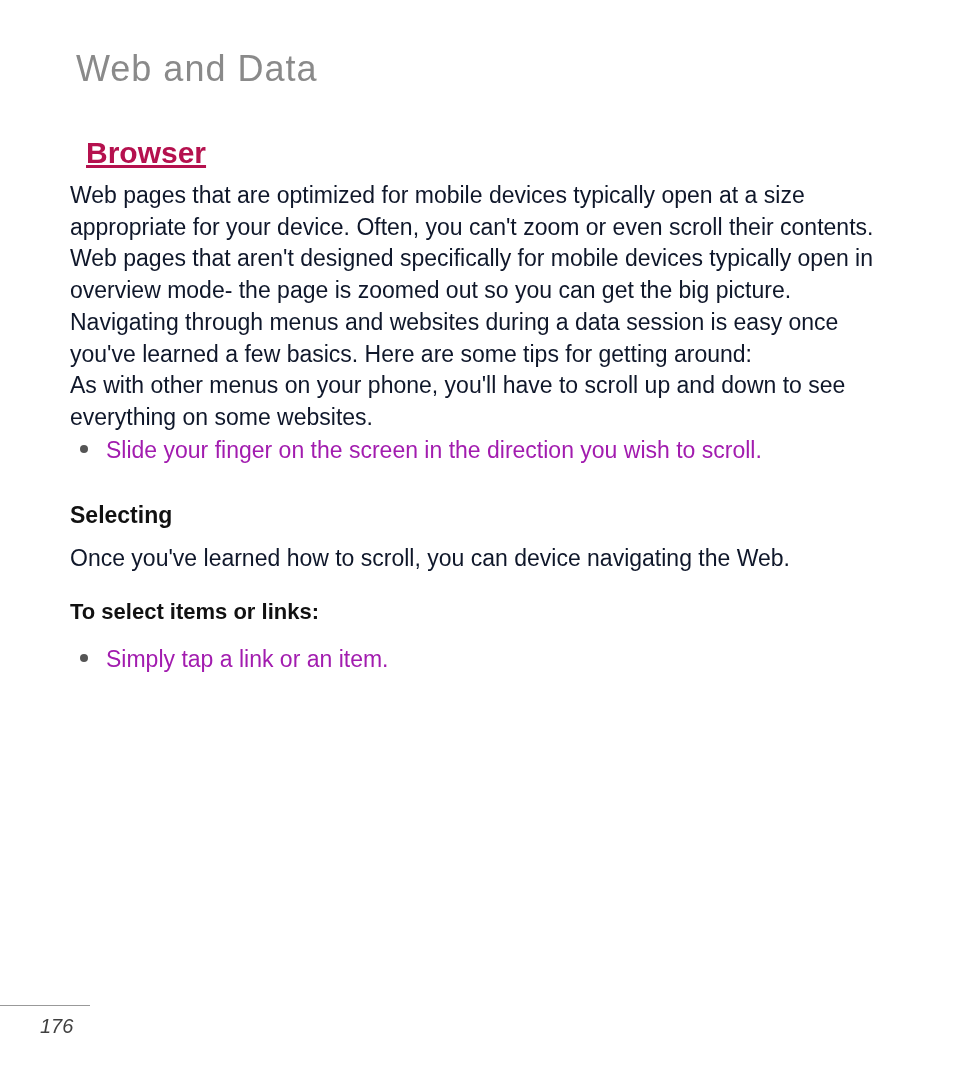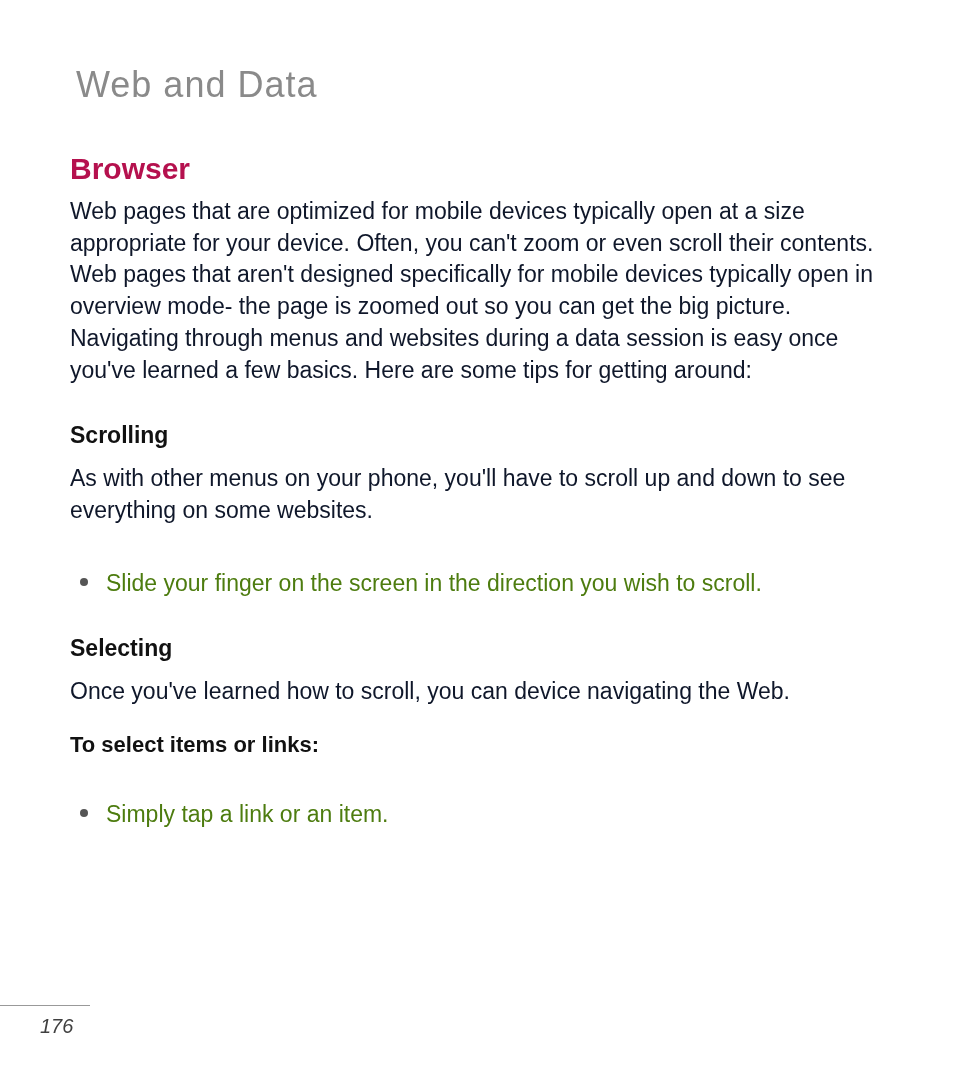--- a/index.html
+++ b/index.html
@@ -18,27 +18,28 @@
     width: 954px;
     height: 1074px;
     padding: 48px 70px 30px 70px;
     position: relative;
   }
   .chapter-title {
     font-size: 36px;
     letter-spacing: 1px;
     color: #8a8a8a;
     font-weight: 400;
-    margin: 16px 0 46px 6px;
+    margin: 0 0 46px 6px;
   }
   .section-title {
     font-size: 30px;
     color: #b5114e;
     font-weight: 600;
-    margin: 0 0 10px 0;
+    margin: 0 0 10px 16px;
+    text-decoration: underline;
   }
   .section-title.second {
     margin-top: 44px;
   }
   .body-text {
     font-size: 23px;
     line-height: 1.38;
     color: #0f172a;
     margin: 0 0 0 0;
   }
@@ -57,23 +58,22 @@
   ul.bullets {
     list-style: none;
     padding: 0;
     margin: 0 0 0 0;
   }
   ul.bullets li {
     position: relative;
     padding-left: 36px;
     font-size: 23px;
     line-height: 1.4;
-    color: #4d7c0f;
+    color: #a21caf;
     margin-bottom: 10px;
-    margin-top: 40px;
   }
   ul.bullets li::before {
     content: "";
     position: absolute;
     left: 10px;
     top: 11px;
     width: 8px;
     height: 8px;
     background: #555;
     border-radius: 50%;
@@ -100,21 +100,20 @@
 
 <div class="page">
 
   <h1 class="chapter-title">Web and Data</h1>
 
   <h2 class="section-title">Browser</h2>
   <p class="body-text">Web pages that are optimized for mobile devices typically open at a size appropriate for your device. Often, you can't zoom or even scroll their contents. Web pages that aren't designed specifically for mobile devices typically open in overview mode- the page is zoomed out so you can get the big picture.</p>
 
   <p class="body-text">Navigating through menus and websites during a data session is easy once you've learned a few basics. Here are some tips for getting around:</p>
 
-  <h3 class="sub-heading">Scrolling</h3>
   <p class="body-text">As with other menus on your phone, you'll have to scroll up and down to see everything on some websites.</p>
   <ul class="bullets">
     <li>Slide your finger on the screen in the direction you wish to scroll.</li>
   </ul>
 
   <h3 class="sub-heading">Selecting</h3>
   <p class="body-text">Once you've learned how to scroll, you can device navigating the Web.</p>
   <p class="instruction-label">To select items or links:</p>
   <ul class="bullets">
     <li>Simply tap a link or an item.</li>

